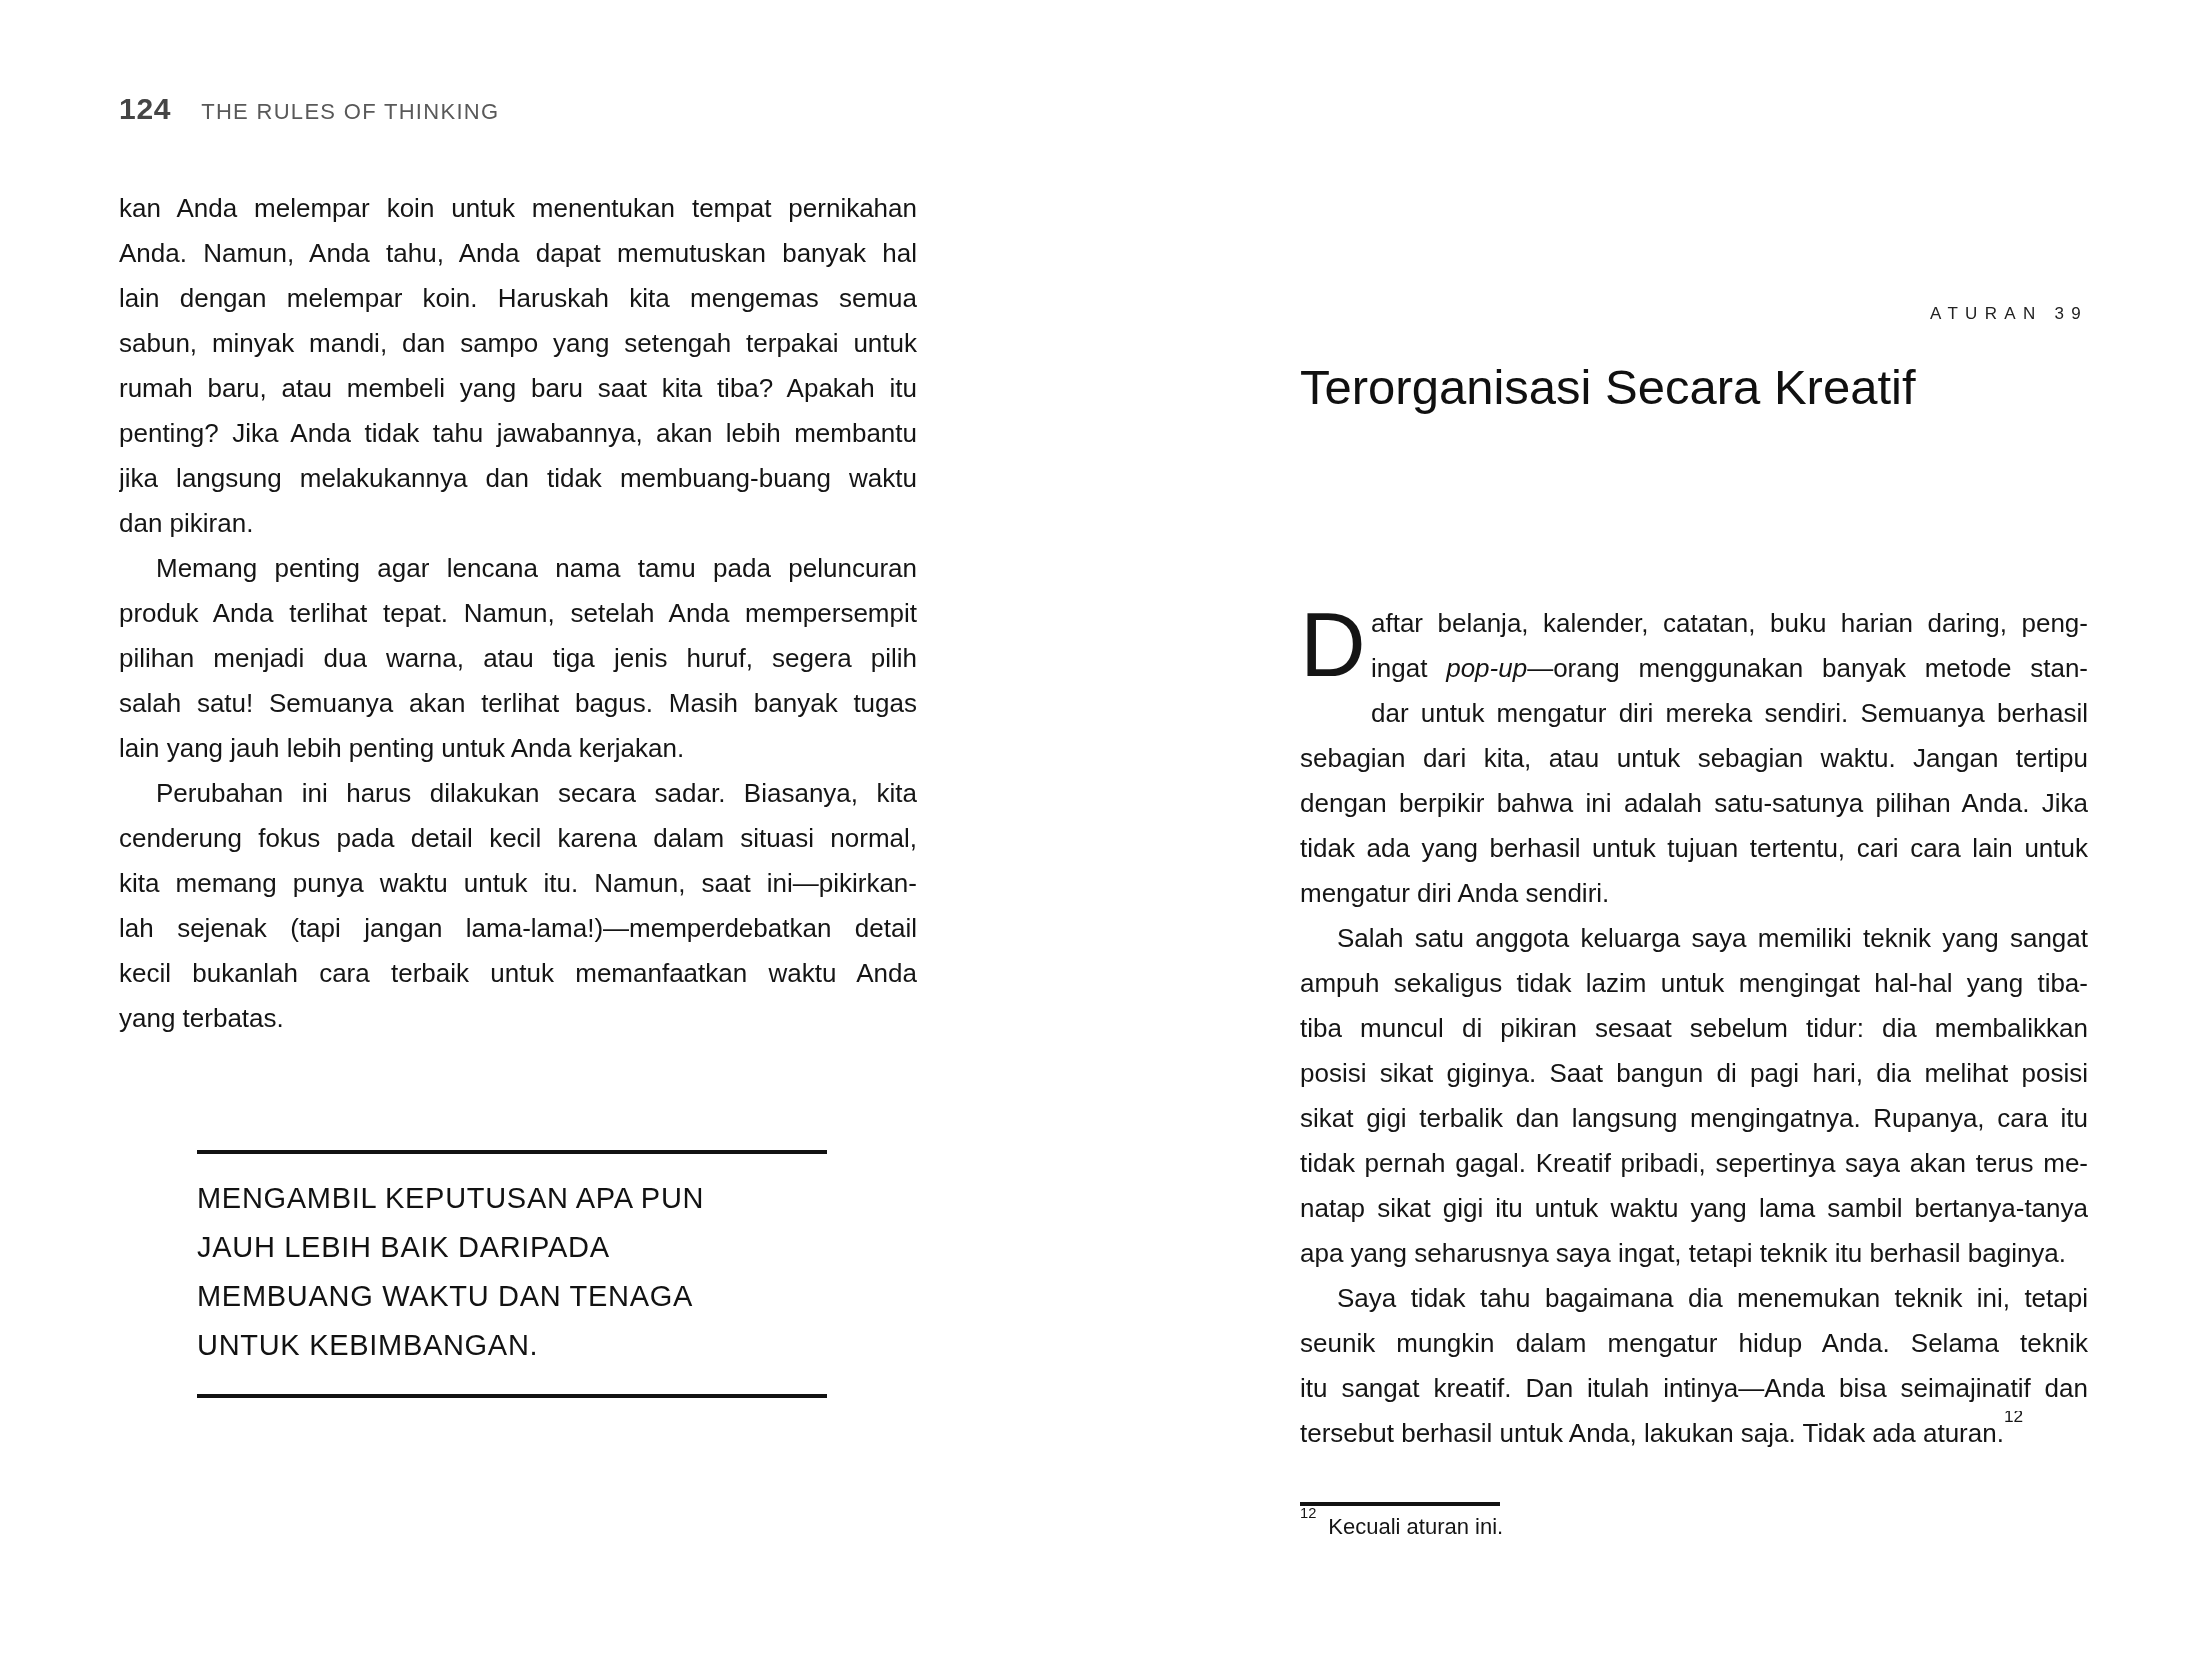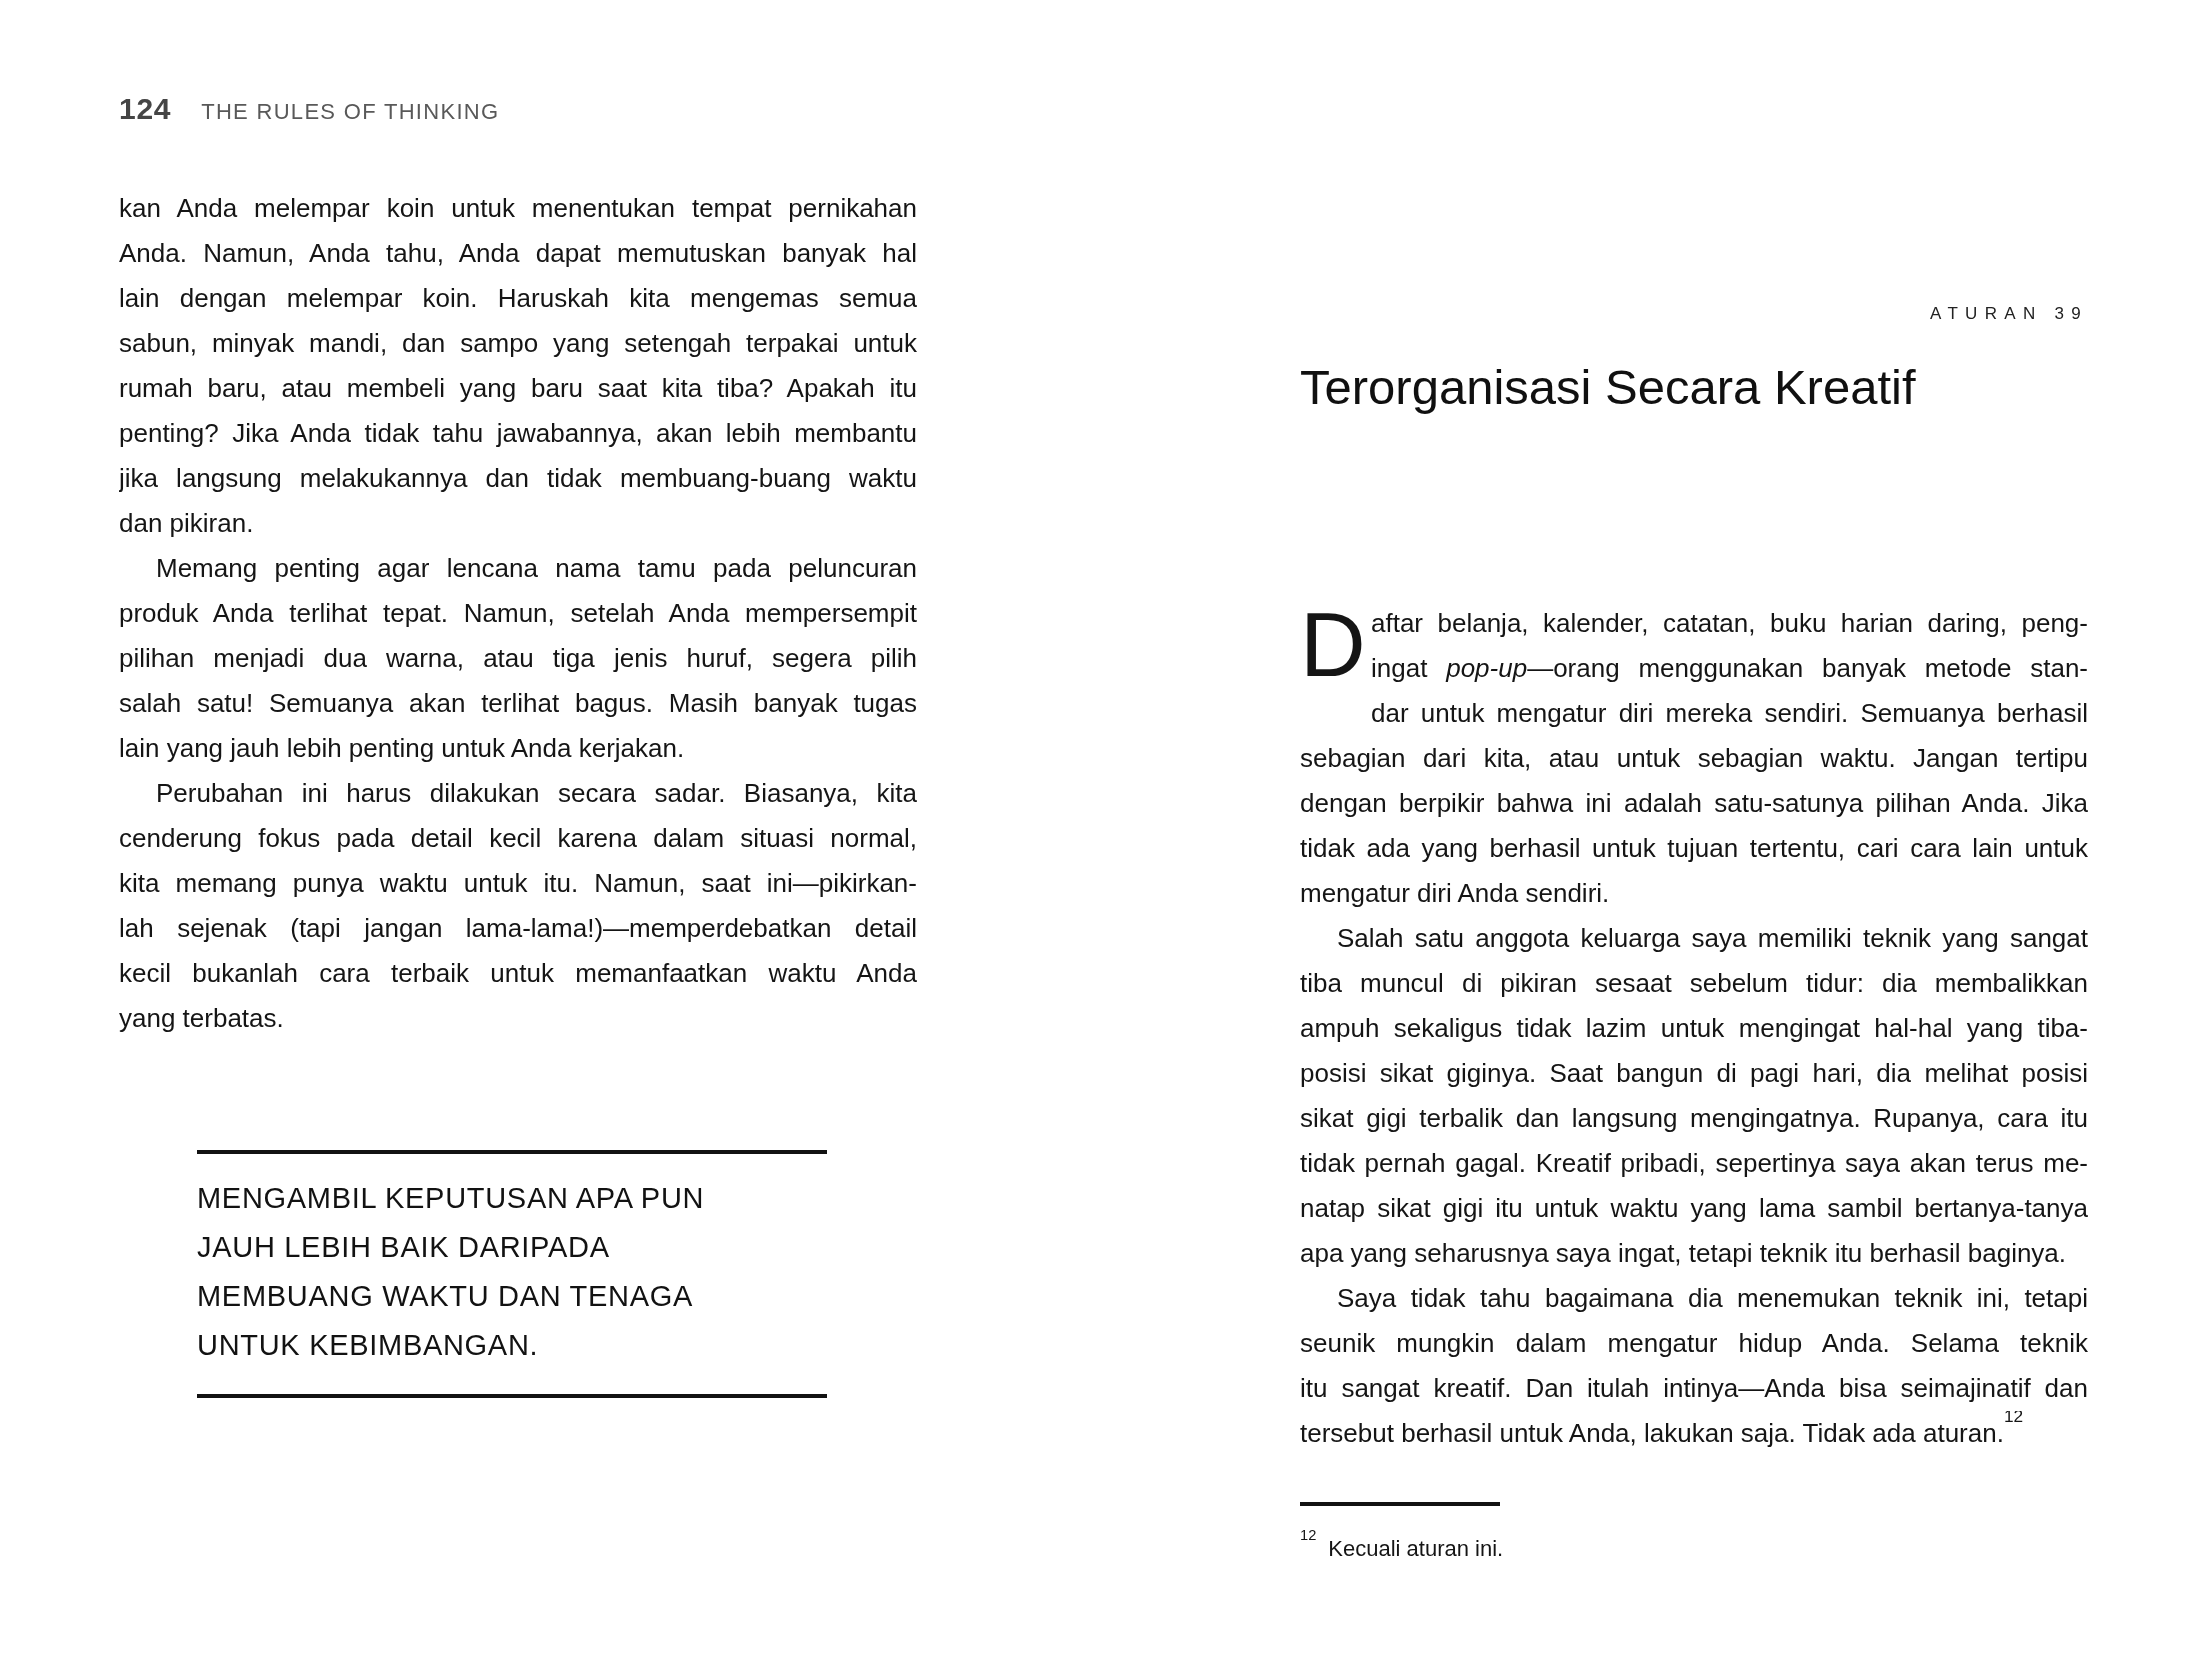--- a/index.html
+++ b/index.html
@@ -73,21 +73,21 @@
   }
   .chapter-title {
     position: absolute; left: 1300px; top: 359px; width: 788px;
     text-align: left; font-size: 49px; line-height: 56px;
     color: #101010; white-space: nowrap;
   }
 
   
   .footnote { position: absolute; left: 1300px; top: 1502px; width: 788px; }
   .fn-rule { width: 200px; height: 4px; background: var(--rule, #121212); }
-  .fn-text { margin-top: 27px; font-size: 22px; line-height: 31px; color: var(--body_text, #151515); }
+  .fn-text { margin-top: 5px; font-size: 22px; line-height: 31px; color: var(--body_text, #151515); }
   .fn-marker {
     font-size: 14.7px; line-height: 0;
     position: relative; top: -7.3px; margin-right: 12px;
   }
 </style>
 </head>
 <body>
 
 <div class="running-head">
   <span class="folio">124</span>
@@ -138,22 +138,22 @@
       <div class="bline">aftar belanja, kalender, catatan, buku harian daring, peng-</div>
       <div class="bline">ingat <em>pop-up</em>—orang menggunakan banyak metode stan-</div>
       <div class="bline">dar untuk mengatur diri mereka sendiri. Semuanya berhasil bagi</div>
       <div class="bline">sebagian dari kita, atau untuk sebagian waktu. Jangan tertipu</div>
       <div class="bline">dengan berpikir bahwa ini adalah satu-satunya pilihan Anda. Jika</div>
       <div class="bline">tidak ada yang berhasil untuk tujuan tertentu, cari cara lain untuk</div>
       <div class="bline pl">mengatur diri Anda sendiri.</div>
     </div>
     <div class="para">
       <div class="bline indent">Salah satu anggota keluarga saya memiliki teknik yang sangat</div>
+      <div class="bline">ampuh sekaligus tidak lazim untuk mengingat hal-hal yang tiba-</div>
       <div class="bline">tiba muncul di pikiran sesaat sebelum tidur: dia membalikkan</div>
-      <div class="bline">ampuh sekaligus tidak lazim untuk mengingat hal-hal yang tiba-</div>
       <div class="bline">posisi sikat giginya. Saat bangun di pagi hari, dia melihat posisi</div>
       <div class="bline">sikat gigi terbalik dan langsung mengingatnya. Rupanya, cara itu</div>
       <div class="bline">tidak pernah gagal. Kreatif pribadi, sepertinya saya akan terus me-</div>
       <div class="bline">natap sikat gigi itu untuk waktu yang lama sambil bertanya-tanya</div>
       <div class="bline pl">apa yang seharusnya saya ingat, tetapi teknik itu berhasil baginya.</div>
     </div>
     <div class="para">
       <div class="bline indent">Saya tidak tahu bagaimana dia menemukan teknik ini, tetapi</div>
       <div class="bline">seunik mungkin dalam mengatur hidup Anda. Selama teknik</div>
       <div class="bline">itu sangat kreatif. Dan itulah intinya—Anda bisa seimajinatif dan</div>

